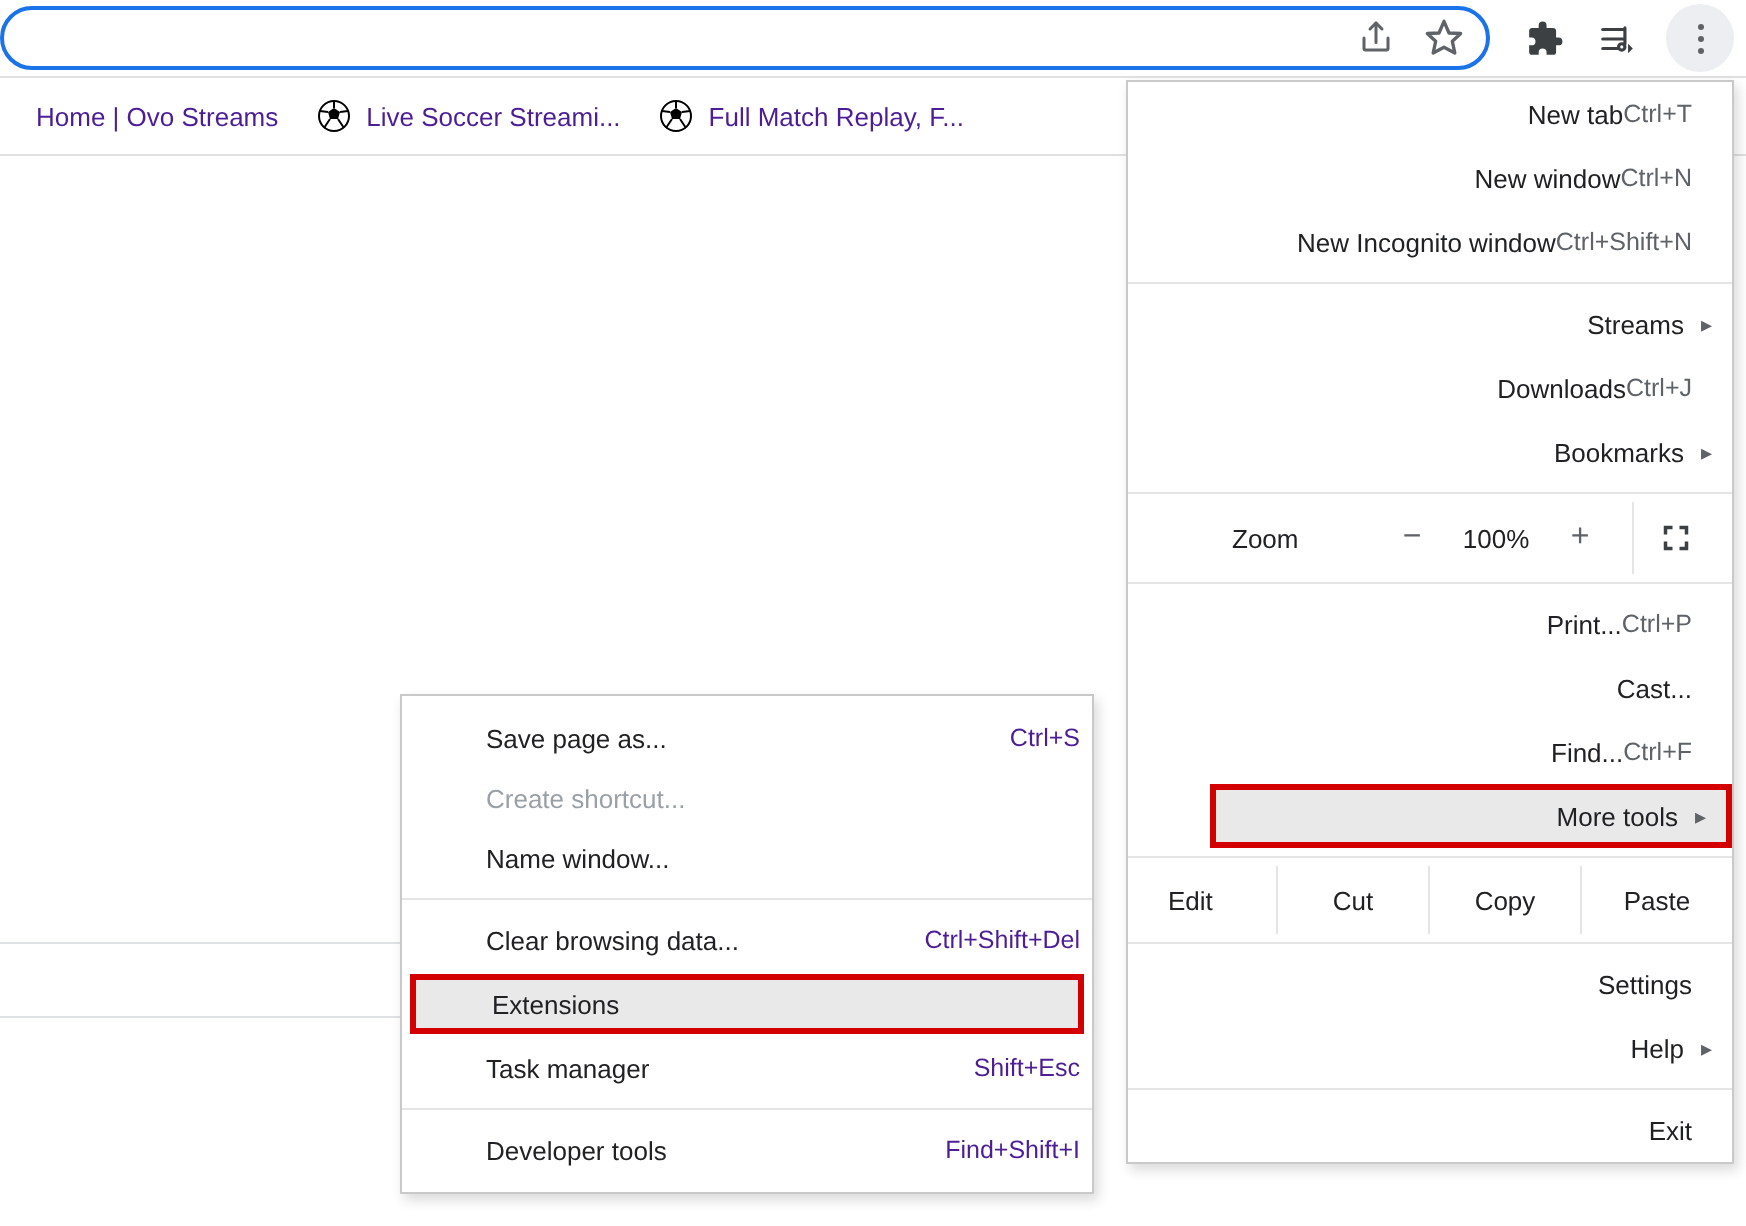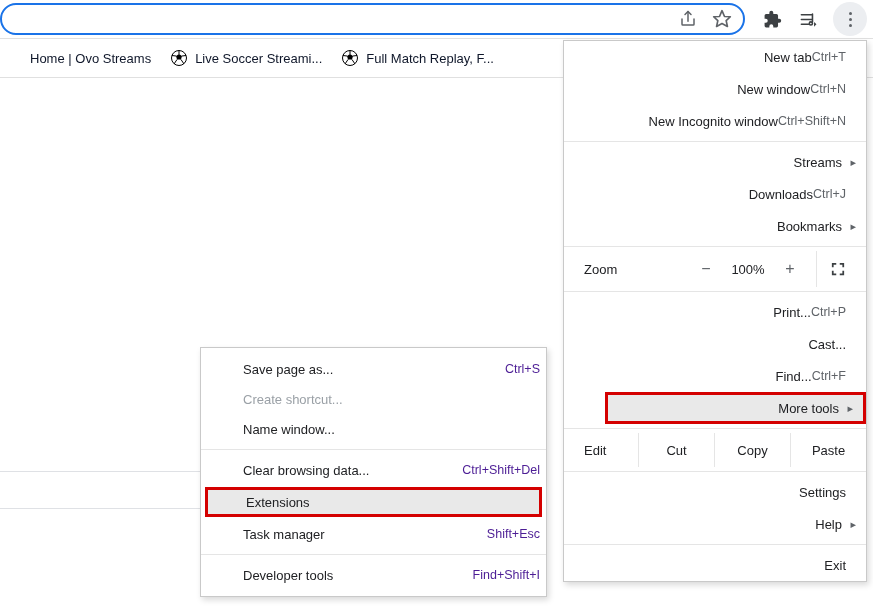--- a/index.html
+++ b/index.html
@@ -48,24 +48,24 @@
 
     
     .bookmarks-bar {
       position: absolute;
       top: 38px; left: 0; right: 0;
       height: 40px;
       border-top: 1px solid #e0e0e0;
       border-bottom: 1px solid #e0e0e0;
       display: flex;
       align-items: center;
-      padding: 0 22px;
+      padding: 0 10px;
       gap: 4px;
       font-size: 13px;
-      color: #0f172a;
+      color: #4c1d95;
     }
     .bookmark-item { display: flex; align-items: center; gap: 8px; padding: 4px 8px; white-space: nowrap; }
     .soccer-icon { width: 16px; height: 16px; flex-shrink: 0; }
 
     
     .content {
       position: absolute;
       top: 78px; left: 0; right: 0; bottom: 0;
       overflow: hidden;
     }
@@ -114,21 +114,21 @@
     .menu-row.has-arrow { position: relative; padding-right: 24px; }
 
     .menu-row.highlighted { background: #e9e9e9; }
     .red-box { border: 3px solid #d40000; margin-left: 41px; }
 
     .zoom-row {
       display: flex; align-items: center; height: 36px;
       padding: 0 8px 0 20px;
       gap: 2px;
     }
-    .zoom-row .zlabel { flex: 1; }
+    .zoom-row .zlabel { flex: 1; margin-left: 32px; }
     .zoom-btn { width: 32px; text-align: center; color: #5f6368; font-size: 16px; }
     .zoom-pct { width: 48px; text-align: center; font-size: 13px; }
     .fullscreen-box {
       margin-left: 8px;
       border-left: 1px solid #e5e5e5;
       width: 42px; height: 36px;
       display: flex; align-items: center; justify-content: center;
     }
 
     .edit-row {

